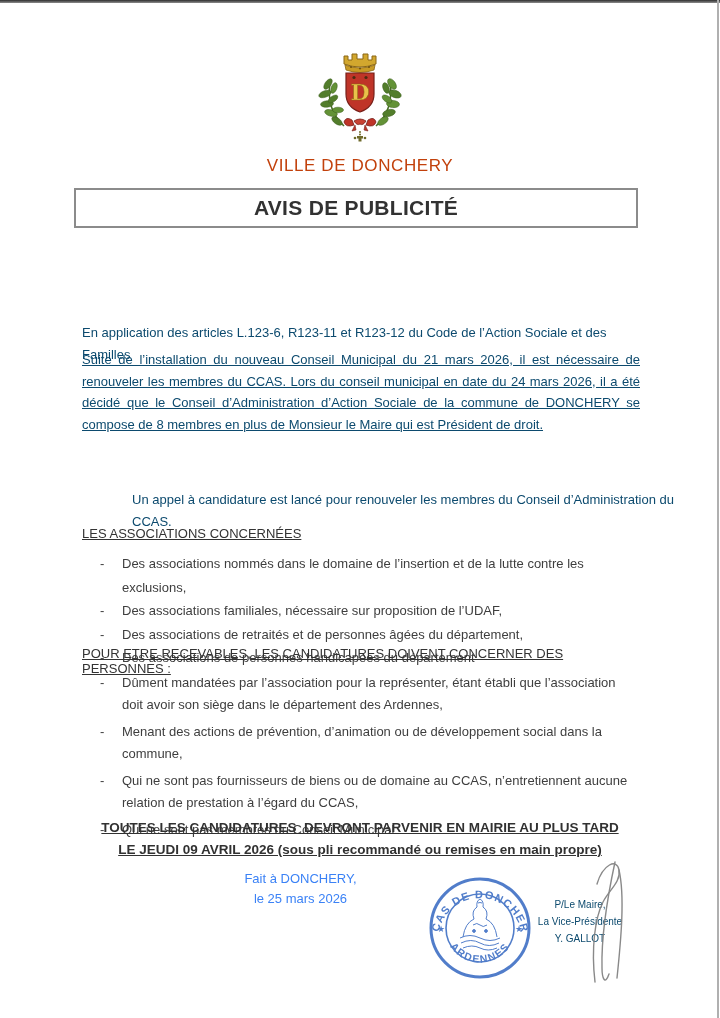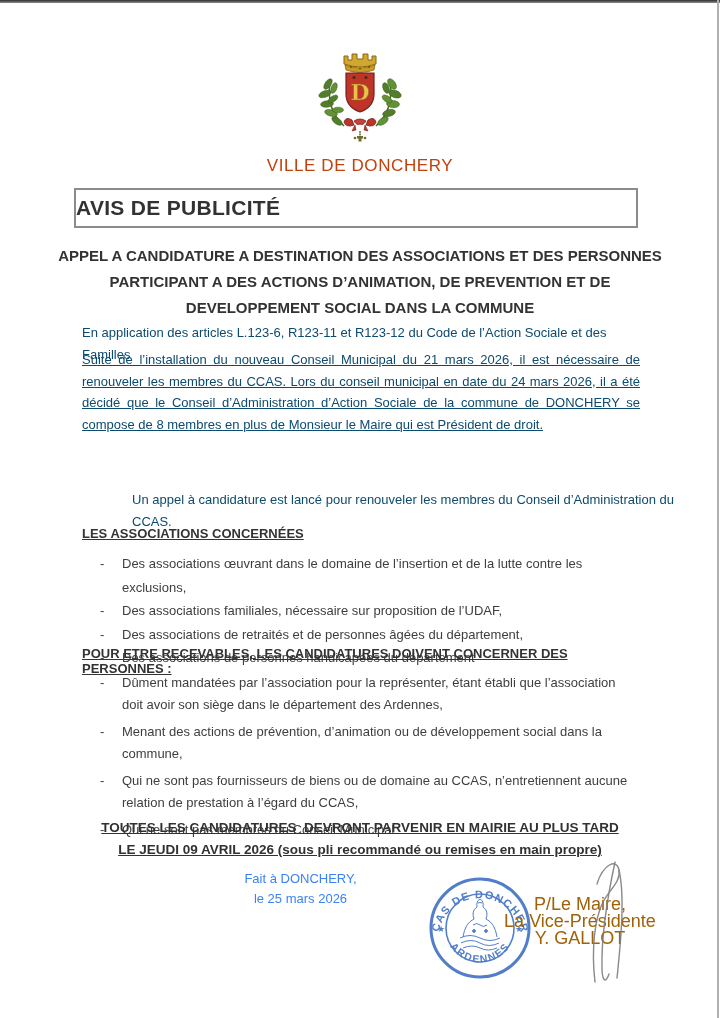--- a/index.html
+++ b/index.html
@@ -13,33 +13,33 @@
   .abs{position:absolute;}
   .centered{left:0;right:0;text-align:center;}
   .col{left:82px;width:558px;}
 
   .crest-wrap{left:314px;top:44px;width:92px;height:100px;}
 
   .municipality{top:156px;font-size:17px;letter-spacing:.6px;color:#c2410c;}
 
   .notice-box{
     left:74px;top:188px;width:560px;height:36px;border:2px solid #8b8b8b;
-    display:flex;align-items:center;
+    display:flex;align-items:center;justify-content:center;
     font-size:21px;font-weight:bold;color:#323232;letter-spacing:.3px;
   }
 
   .doc-title{top:243px;font-size:15px;font-weight:bold;line-height:26px;color:#333333;}
 
   .para{font-size:13px;line-height:21.5px;color:#0c4a6e;}
   .p-application{top:322px;}
   .p-installation{top:349px;text-align:justify;text-decoration:underline;}
   .p-membres{top:441px;text-align:justify;}
   .p-appel{top:489px;padding-left:4px;margin-left:46px;}
 
-  .sec-heading{font-size:13px;font-weight:bold;color:#333333;text-decoration:underline;}
+  .sec-heading{font-size:13px;font-weight:normal;color:#333333;text-decoration:underline;}
   .h-associations{top:526px;}
   .h-recevables{top:646px;}
 
   .blist{display:flex;flex-direction:column;}
   .list1{top:552px;}
   .list2{top:672px;}
   .blist .li{display:flex;font-size:13px;color:#3e3e3e;}
   .list1 .li{line-height:23.5px;}
   .list2 .li{line-height:22px;margin-bottom:5px;}
   .blist .dash{width:22px;padding-left:18px;flex:none;}
@@ -47,21 +47,21 @@
 
   .deadline{top:817px;font-size:13.5px;font-weight:bold;color:#313131;line-height:22px;}
   .deadline .dl-line{text-decoration:underline;white-space:pre-wrap;text-align:center;}
 
   .closing{left:228px;top:869px;width:145px;text-align:center;
     font-size:13px;line-height:20px;color:#3b82f6;}
 
   .stamp-wrap{left:427px;top:875px;width:106px;height:106px;}
 
   .sig-block{left:502px;top:896px;width:156px;text-align:center;
-    font-size:18px;line-height:17px;color:#a16207;}
+    font-size:10px;line-height:17px;color:#0c4a6e;}
 
   .sig-strokes{left:545px;top:856px;width:110px;height:140px;pointer-events:none;}
 </style>
 </head>
 <body>
 
 <div class="page">
 
   <div class="scan-edge-top"></div>
   <div class="scan-edge-right"></div>
@@ -123,39 +123,34 @@
       </g>
     </svg>
   </div>
 
   <div class="abs centered municipality">VILLE DE DONCHERY</div>
 
   <div class="abs notice-box">
     <span>AVIS DE PUBLICITÉ</span>
   </div>
 
-  <div class="abs centered doc-title">
-    <div>APPEL A CANDIDATURE A DESTINATION DES ASSOCIATIONS ET DES PERSONNES</div>
-    <div>PARTICIPANT A DES ACTIONS D’ANIMATION, DE PREVENTION ET DE</div>
-    <div>DEVELOPPEMENT SOCIAL DANS LA COMMUNE</div>
-  </div>
 
   <div class="abs col para p-application">En application des articles L.123-6, R123-11 et R123-12 du Code de l’Action Sociale et des Familles</div>
 
   <div class="abs col para p-installation">Suite de l’installation du nouveau Conseil Municipal du 21 mars 2026, il est nécessaire de renouveler les membres du CCAS. Lors du conseil municipal en date du 24 mars 2026, il a été décidé que le Conseil d’Administration d’Action Sociale de la commune de DONCHERY se compose de 8 membres en plus de Monsieur le Maire qui est Président de droit.</div>
 
 
   <div class="abs col para p-appel">Un appel à candidature est lancé pour renouveler les membres du Conseil d’Administration du CCAS.</div>
 
   <div class="abs col sec-heading h-associations">LES ASSOCIATIONS CONCERNÉES</div>
 
   <div class="abs col blist list1">
     <div class="li">
       <span class="dash">-</span>
-      <span class="txt">Des associations œuvrant dans le domaine de l’insertion et de la lutte contre les exclusions,</span>
+      <span class="txt">Des associations nommés dans le domaine de l’insertion et de la lutte contre les exclusions,</span>
     </div>
     <div class="li">
       <span class="dash">-</span>
       <span class="txt">Des associations familiales, nécessaire sur proposition de l’UDAF,</span>
     </div>
     <div class="li">
       <span class="dash">-</span>
       <span class="txt">Des associations de retraités et de personnes âgées du département,</span>
     </div>
     <div class="li">

